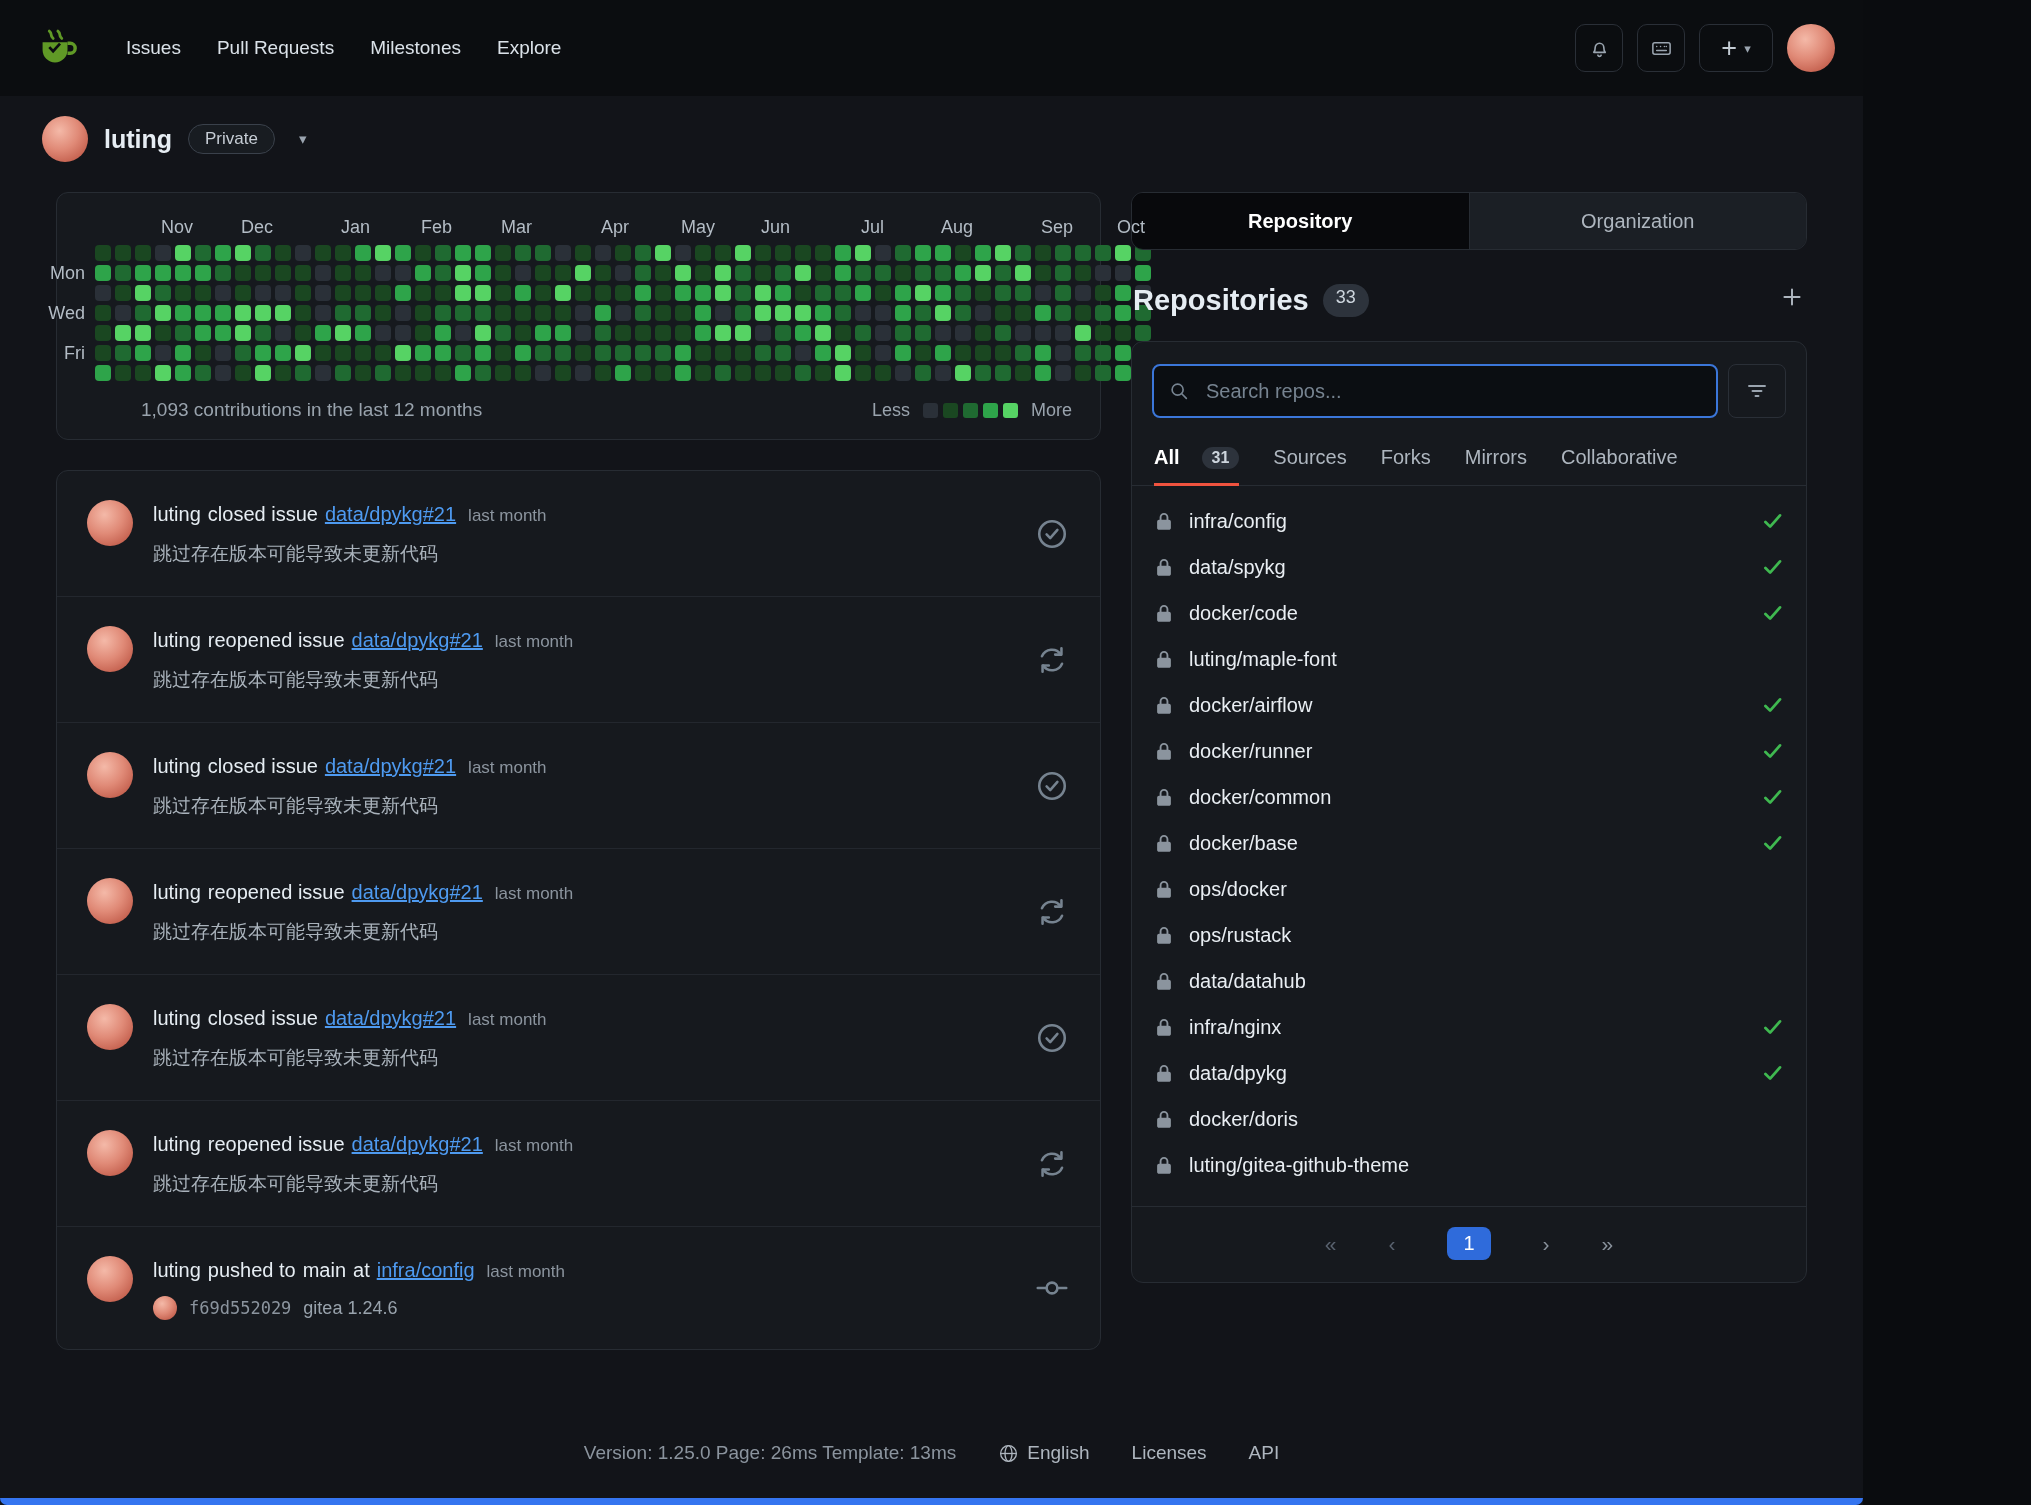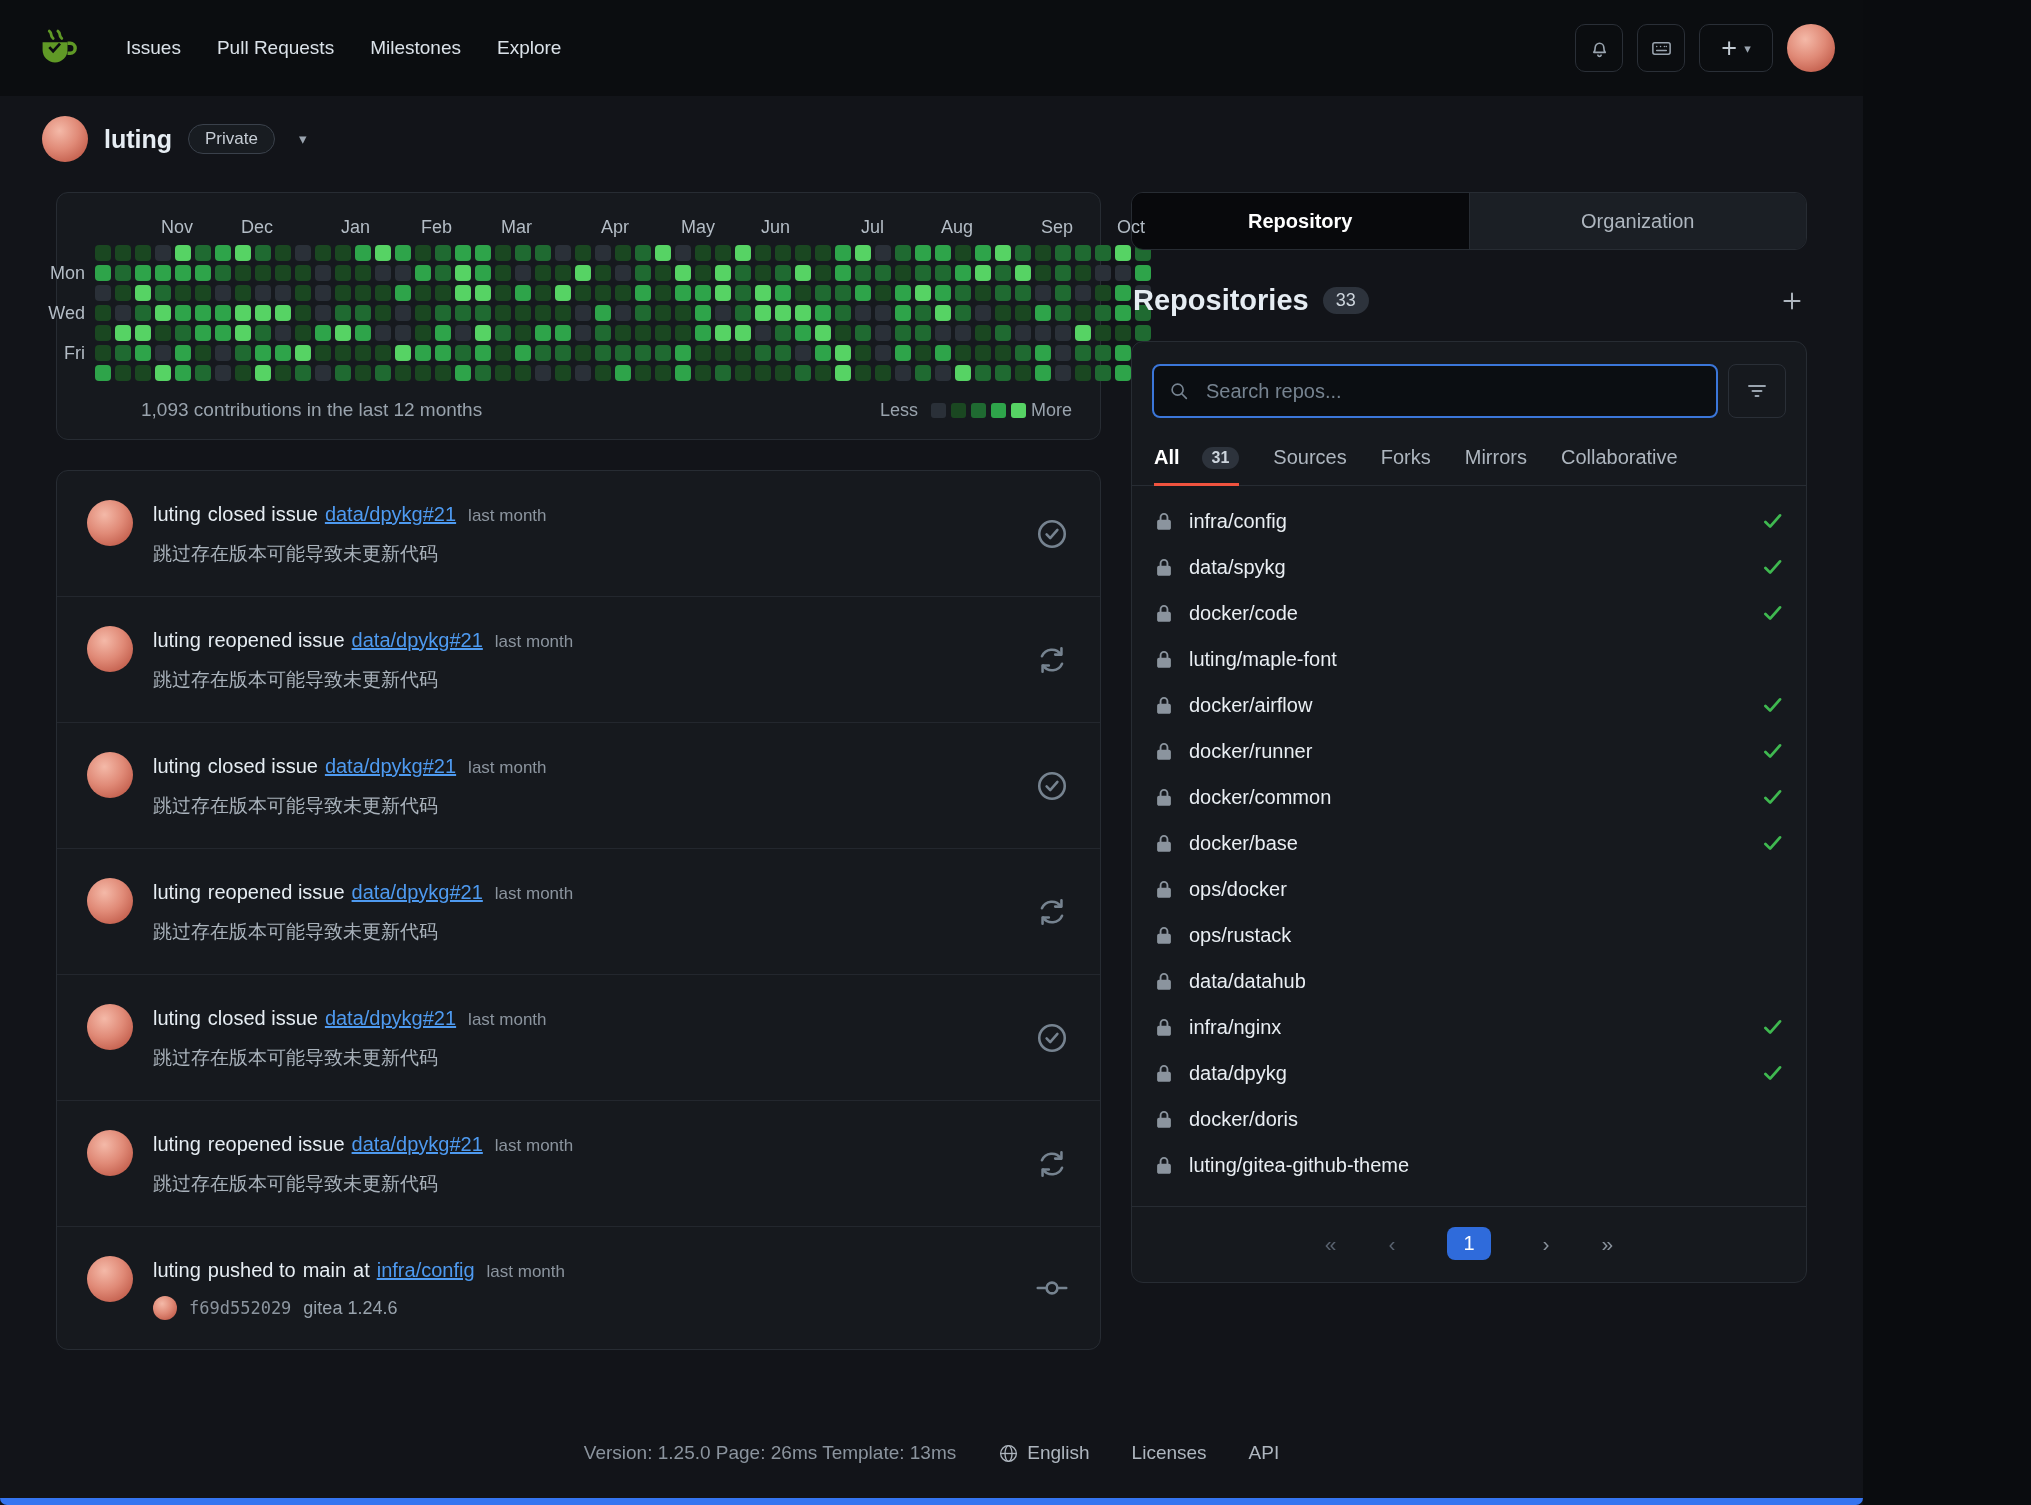--- a/index.html
+++ b/index.html
@@ -36,21 +36,21 @@
   .hm-months span { position: absolute; top: 0; font-size: 18px; color: #b3bcc5; }
   .hm-body { display: flex; gap: 10px; }
   .hm-days { position: relative; width: 46px; }
   .hm-days span { position: absolute; right: 0; font-size: 18px; color: #b3bcc5; line-height: 16px; }
   .hm-grid { display: grid; grid-auto-flow: column; grid-template-rows: repeat(7, 16px); grid-auto-columns: 16px; gap: 4px; }
   .hm-cell { width: 16px; height: 16px; border-radius: 4px; }
   .hm-footer { display: flex; align-items: center; margin-top: 18px; margin-left: 56px; }
   .hm-summary { font-size: 19px; color: #99a3ad; }
   .hm-legend { margin-left: auto; display: flex; align-items: center; gap: 5px; font-size: 18px; color: #99a3ad; }
   .hm-legend .sq { width: 15px; height: 15px; border-radius: 3px; }
-  .hm-legend .less { margin-right: 8px; } .hm-legend .more { margin-left: 0; }
+  .hm-legend .less { margin-right: 8px; } .hm-legend .more { margin-left: 8px; }
 
   
   .activity-card { margin-top: 30px; overflow: hidden; }
   .event { display: flex; gap: 20px; padding: 29px 30px; border-top: 1px solid #23272e; }
   .event:first-child { border-top: none; }
   .event-body { flex: 1; min-width: 0; padding-top: 3px; }
   .event-line1 { font-size: 20px; display: flex; align-items: baseline; flex-wrap: wrap; gap: 7px; color: #e6edf3; }
   .actor { font-weight: 500; cursor: pointer; }
   .event-link { color: #4e9af0; text-decoration: underline; cursor: pointer; }
   .time { color: #8b949e; font-size: 17px; margin-left: 5px; }
@@ -59,21 +59,21 @@
   .commit-hash { font-family: "DejaVu Sans Mono", "Liberation Mono", monospace; font-size: 17px; color: #8b949e; cursor: pointer; text-decoration: none; }
   .commit-msg { font-size: 18px; color: #99a3ad; }
   .event-icon { color: #768390; display: flex; align-items: center; }
   .event-icon svg { width: 36px; height: 36px; }
 
   
   .segments { display: flex; height: 58px; border: 1px solid #272c33; border-radius: 12px; overflow: hidden; }
   .segment { flex: 1; display: flex; align-items: center; justify-content: center; font-size: 20px; background: #1b1f25; color: #aeb6bf; cursor: pointer; }
   .segment.active { background: #08090c; color: #ffffff; font-weight: 700; }
   .segment + .segment { border-left: 1px solid #272c33; }
-  .repos-heading { display: flex; align-items: center; gap: 14px; margin: 34px 2px 0; }
+  .repos-heading { display: flex; gap: 14px; margin: 34px 2px 0; }
   .repos-heading h2 { font-size: 29px; font-weight: 700; }
   .count-badge { background: #2d333c; border-radius: 999px; padding: 3px 13px; font-size: 18px; color: #cdd5dd; }
   .plus-link { margin-left: auto; color: #aeb6bf; cursor: pointer; display: flex; }
   .repo-card { margin-top: 24px; padding-top: 22px; }
   .search-row { display: flex; gap: 10px; padding: 0 20px; }
   .search-wrap { position: relative; flex: 1; }
   .search-wrap > svg { position: absolute; left: 16px; top: 50%; transform: translateY(-50%); }
   .search-input { width: 100%; height: 54px; background: #0b0e12; border: 2px solid #3b76d9; border-radius: 8px; color: #e6edf3; font-size: 20px; padding: 0 16px 0 52px; outline: none; font-family: inherit; }
   .search-input::placeholder { color: #768390; }
   .filter-btn { width: 58px; height: 54px; border: 1px solid #2a2f37; border-radius: 8px; background: transparent; display: flex; align-items: center; justify-content: center; cursor: pointer; }

